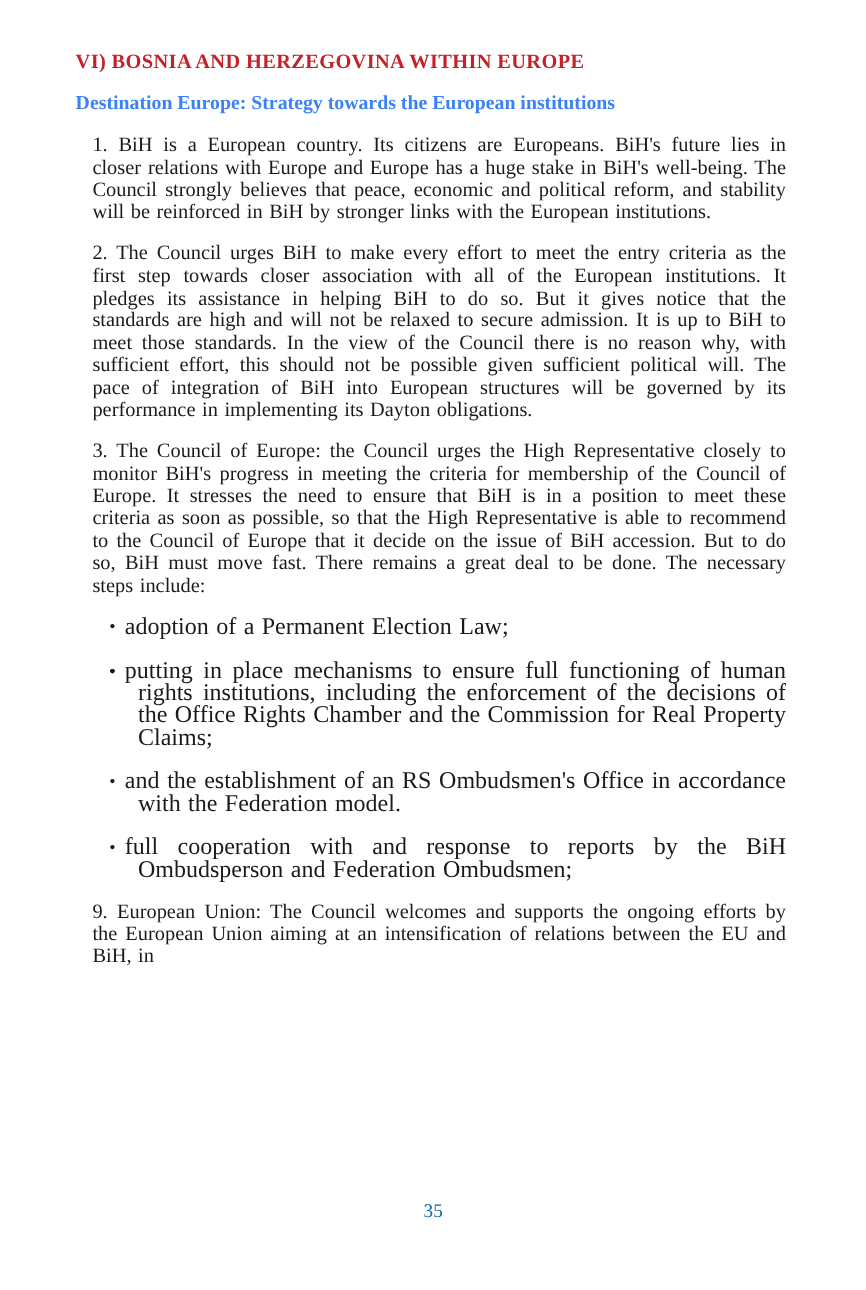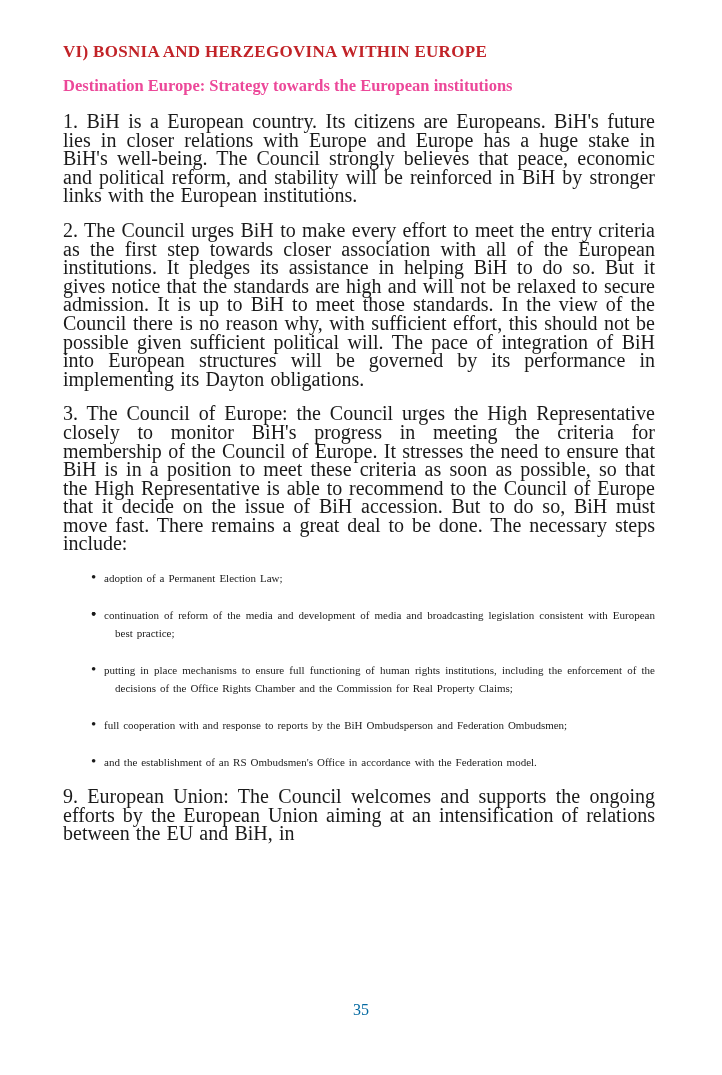--- a/index.html
+++ b/index.html
@@ -25,36 +25,36 @@
     margin: 0 0 14px 0;
     line-height: 20px;
   }
   .subheading {
     font-size: 16.5px;
     font-weight: bold;
     margin: 0 0 16px 0;
     line-height: 20px;
   }
   p.body-para {
-    font-size: 20px;
+    font-size: 17px;
     line-height: 18.6px;
     text-align: justify;
-    margin: 0 0 16px 0;
+    margin: 0 0 16px 14px;
     word-spacing: 1.2px;
   }
   ul.steps {
     list-style: none;
     margin: 0 0 16px 0;
     padding: 0;
   }
   ul.steps li {
     position: relative;
     padding-left: 52px;
     text-indent: -11px;
-    font-size: 11px;
+    font-size: 20px;
     line-height: 18.6px;
     text-align: justify;
     margin: 0 0 18px 0;
     word-spacing: 1.2px;
   }
   ul.steps li:last-child {
     margin-bottom: 16px;
   }
   .bullet {
     position: absolute;
@@ -76,54 +76,50 @@
     color: #0369a1;
   }
 </style>
 </head>
 <body>
 
 <div class="page">
 
   <h1 class="heading" style="color: rgb(194, 35, 40);">VI) BOSNIA AND HERZEGOVINA WITHIN EUROPE</h1>
 
-  <h2 class="subheading" style="color: #ec4899;">Destination Europe: Strategy towards the European institutions</h2>
+  <h2 class="subheading" style="color: #3b82f6;">Destination Europe: Strategy towards the European institutions</h2>
 
   <p class="body-para">1. BiH is a European country.  Its citizens are Europeans. BiH's future lies in closer relations with Europe and Europe has a huge stake in BiH's well-being. The Council strongly believes that peace, economic and political reform, and stability will be reinforced in BiH by stronger links with the European institutions.</p>
 
   <p class="body-para">2. The Council urges BiH to make every effort to meet the entry criteria as the first step towards closer association with all of the European institutions. It pledges its assistance in helping BiH to do so. But it gives notice that the standards are high and will not be relaxed to secure admission. It is up to BiH to meet those standards. In the view of the Council there is no reason why, with sufficient effort, this should not be possible given sufficient political will. The pace of integration of BiH into European structures will be governed by its performance in implementing its Dayton obligations.</p>
 
   <p class="body-para">3. The Council of Europe: the Council urges the High Representative closely to monitor BiH's progress in meeting the criteria for membership of the Council of Europe. It stresses the need to ensure that BiH is in a position to meet these criteria as soon as possible, so that the High Representative is able to recommend to the Council of Europe that it decide on the issue of BiH accession. But to do so, BiH must move fast. There remains a great deal to be done. The necessary steps include:</p>
 
   <ul class="steps">
     <li>
       <span class="bullet"></span>
       <span>adoption of a Permanent Election Law;</span>
     </li>
     <li>
       <span class="bullet"></span>
     </li>
     <li>
       <span class="bullet"></span>
     </li>
     <li>
       <span class="bullet"></span>
-      <span>continuation of reform of the media and development of media and broadcasting legislation consistent with European best practice;</span>
-    </li>
-    <li>
-      <span class="bullet"></span>
       <span>putting in place mechanisms to ensure full functioning of human rights institutions, including the enforcement of the decisions of the Office Rights Chamber and the Commission for Real Property Claims;</span>
     </li>
     <li>
       <span class="bullet"></span>
-      <span>full cooperation with and response to reports by the BiH Ombudsperson and Federation Ombudsmen;</span>
+      <span>and the establishment of an RS Ombudsmen's Office in accordance with the Federation model.</span>
     </li>
     <li>
       <span class="bullet"></span>
-      <span>and the establishment of an RS Ombudsmen's Office in accordance with the Federation model.</span>
+      <span>full cooperation with and response to reports by the BiH Ombudsperson and Federation Ombudsmen;</span>
     </li>
   </ul>
 
   <p class="body-para">9. European Union: The Council welcomes and supports the ongoing efforts by the European Union aiming at an intensification of relations between the EU and BiH, in</p>
 
   <div class="page-number">35</div>
 
 </div>
 
 </body></html>

